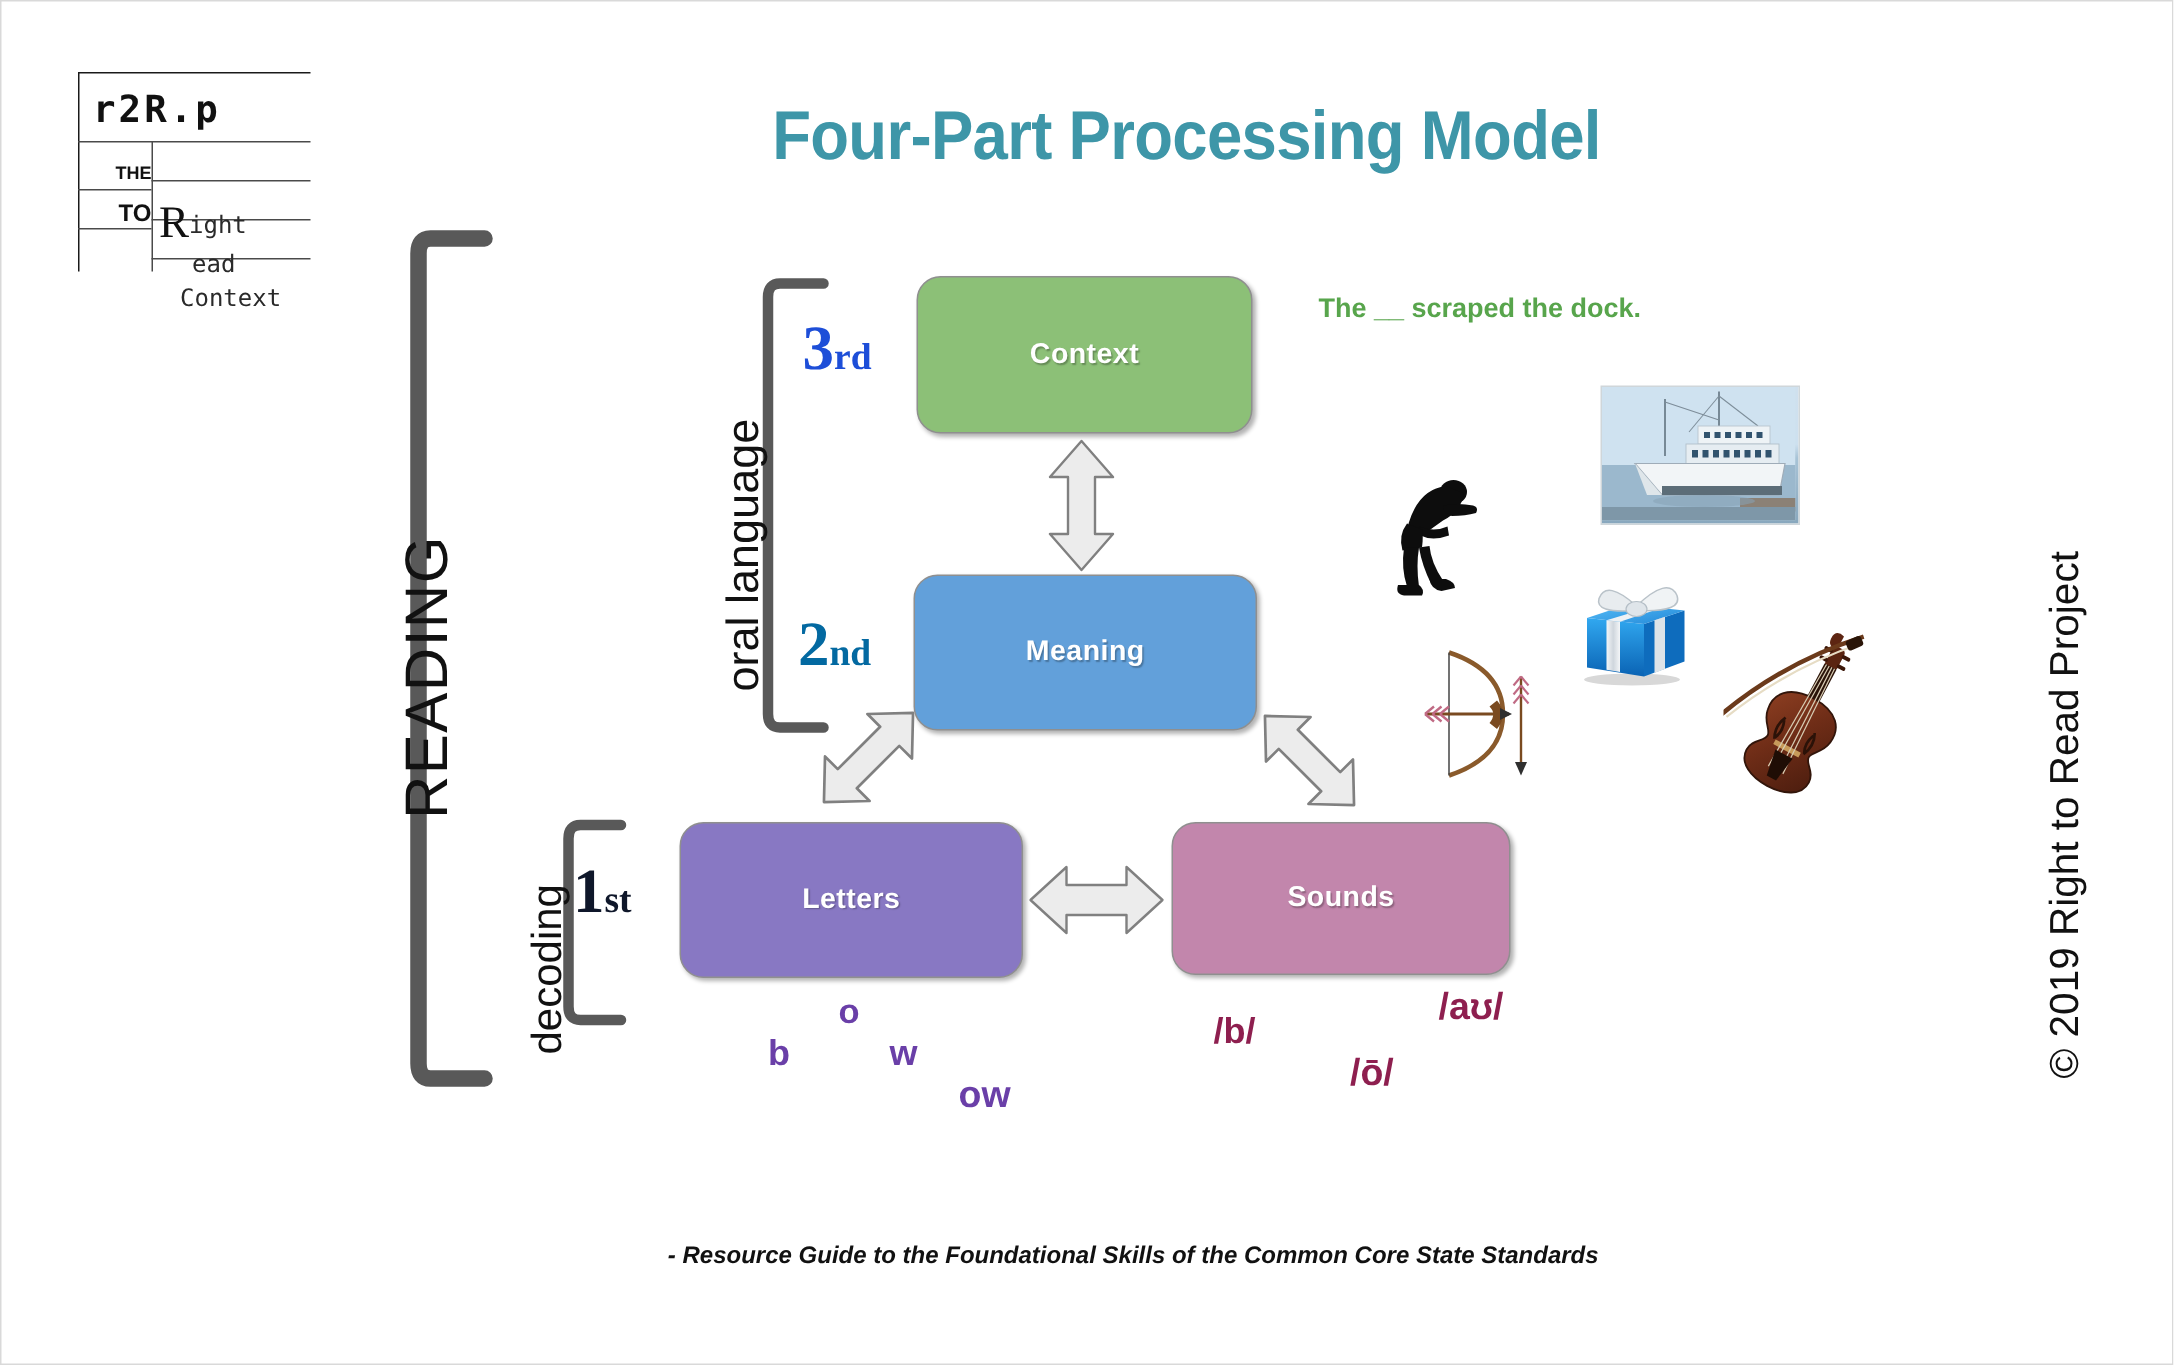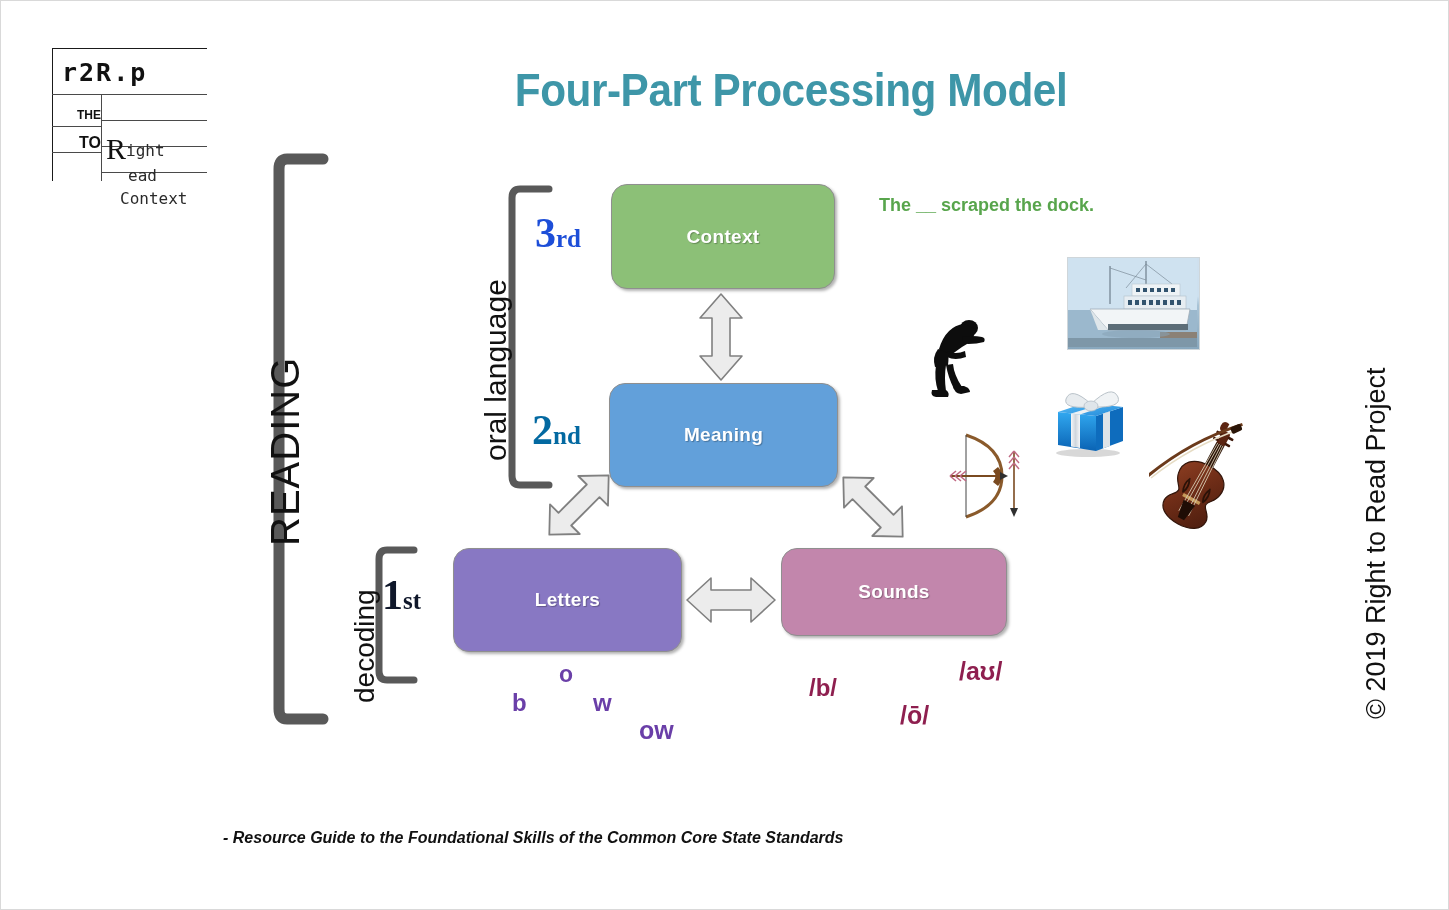--- a/index.html
+++ b/index.html
@@ -176,21 +176,21 @@
     font-family: "Liberation Sans", sans-serif;
     font-size: 19px;
     font-weight: bold;
     color: #ffffff;
     text-shadow: 1px 1px 1px rgba(0,0,0,0.28);
     letter-spacing: 0.3px;
   }
   #box-context { left: 610px; top: 183px; width: 224px; height: 105px; background: #8cc077; }
   #box-meaning { left: 608px; top: 382px; width: 229px; height: 104px; background: #62a0da; }
   #box-letters { left: 452px; top: 547px; width: 229px; height: 104px; background: #8878c3; }
-  #box-sounds  { left: 780px; top: 547px; width: 226px; height: 88px; background: #c286ac; }
+  #box-sounds  { left: 780px; top: 547px; width: 226px; height: 102px; background: #c286ac; }
 
   
   .arrow {
     position: absolute;
   }
   .arrow svg { display: block; }
   #arrow-v-ctx-mean { left: 695px; top: 290px; }
   #arrow-h-let-snd  { left: 683px; top: 573px; }
   #arrow-d-let-mean { left: 532px; top: 458px; }
   #arrow-d-mean-snd { left: 826px; top: 460px; }
@@ -247,21 +247,21 @@
     font-family: "Liberation Sans", sans-serif;
     font-size: 21.5px;
     line-height: 1.33;
     color: #111111;
   }
   #quote-attr {
     position: absolute;
     left: 222px;
     top: 828px;
     width: 1065px;
-    text-align: left;
+    text-align: center;
     font-family: "Liberation Sans", sans-serif;
     font-size: 16px;
     font-style: italic;
     font-weight: bold;
     color: #111111;
   }
 
   
   #copyright {
     position: absolute;

